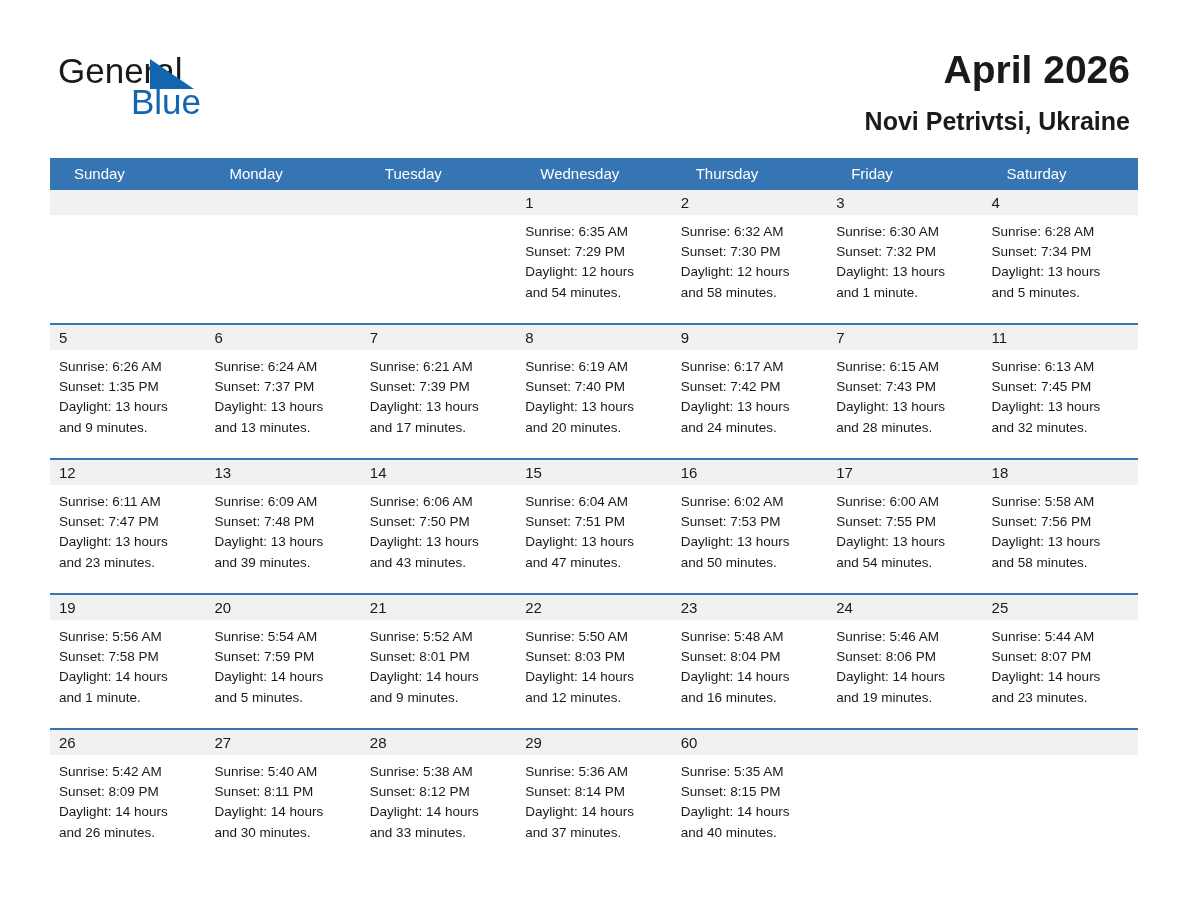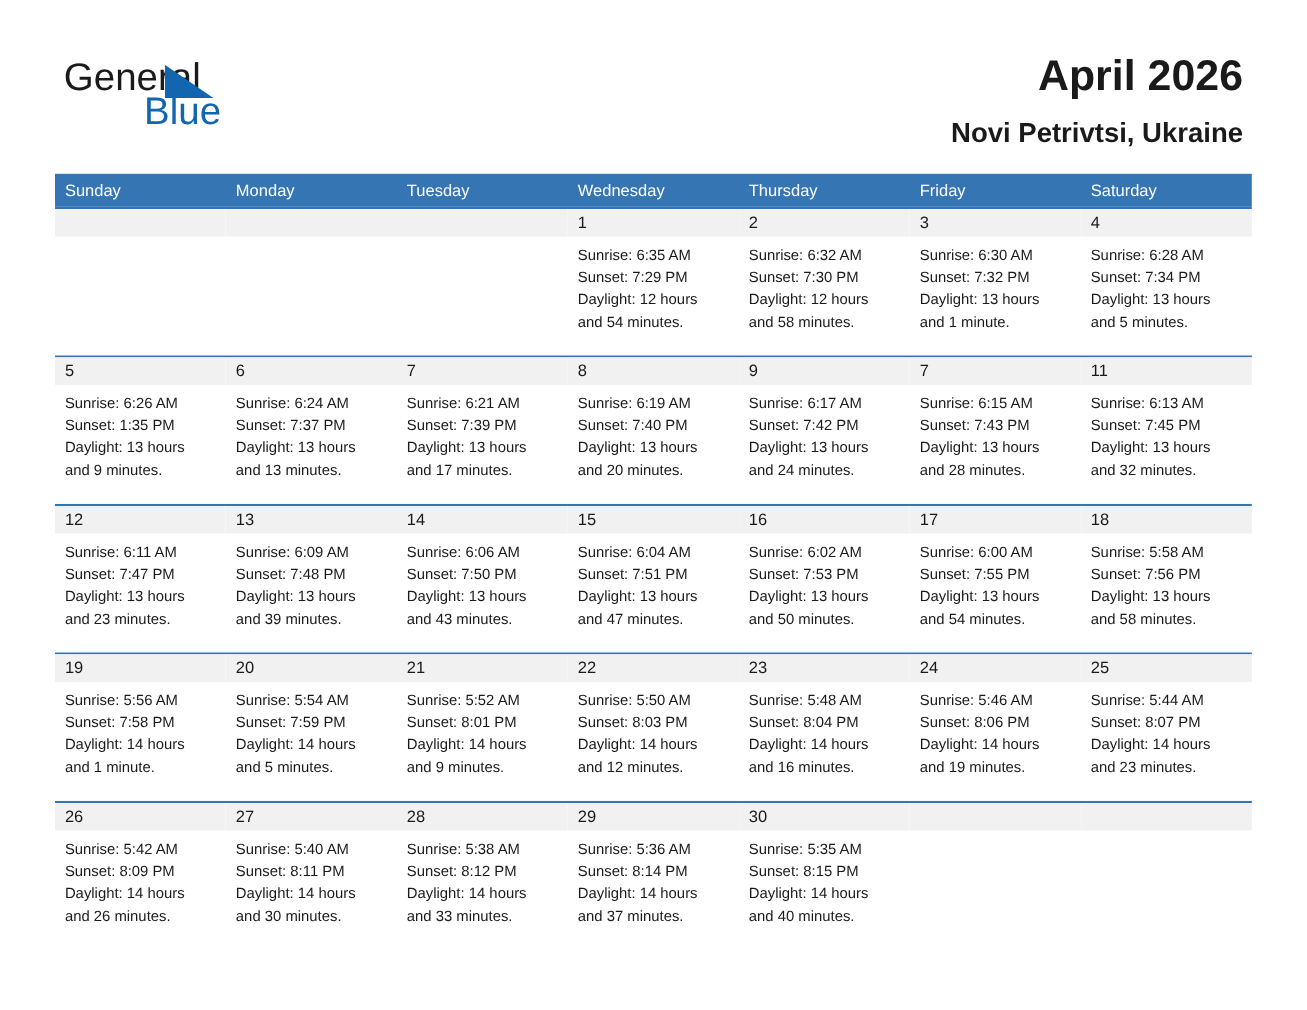--- a/index.html
+++ b/index.html
@@ -93,21 +93,21 @@
 
   .weekday-row {
     display: grid;
     grid-template-columns: repeat(7, 1fr);
     background: #3575b4;
     height: 30px;
   }
   .weekday {
     display: flex;
     align-items: center;
-    padding-left: 9px;
+    padding-left: 24px;
     color: #ffffff;
     font-size: 15px;
     line-height: 17px;
     font-weight: 400;
   }
 
   .week {
     border-top: 2px solid #3575b4;
   }
   .week-grid {
@@ -531,21 +531,21 @@
               </div>
               <div class="cell-body">
                 <div class="cell-line">Sunrise: 5:36 AM</div>
                 <div class="cell-line">Sunset: 8:14 PM</div>
                 <div class="cell-line">Daylight: 14 hours</div>
                 <div class="cell-line">and 37 minutes.</div>
               </div>
             </div>
             <div class="cell">
               <div class="daynum-band">
-                <span class="daynum">30</span>
+                <span class="daynum">60</span>
               </div>
               <div class="cell-body">
                 <div class="cell-line">Sunrise: 5:35 AM</div>
                 <div class="cell-line">Sunset: 8:15 PM</div>
                 <div class="cell-line">Daylight: 14 hours</div>
                 <div class="cell-line">and 40 minutes.</div>
               </div>
             </div>
             <div class="cell empty">
               <div class="daynum-band">

